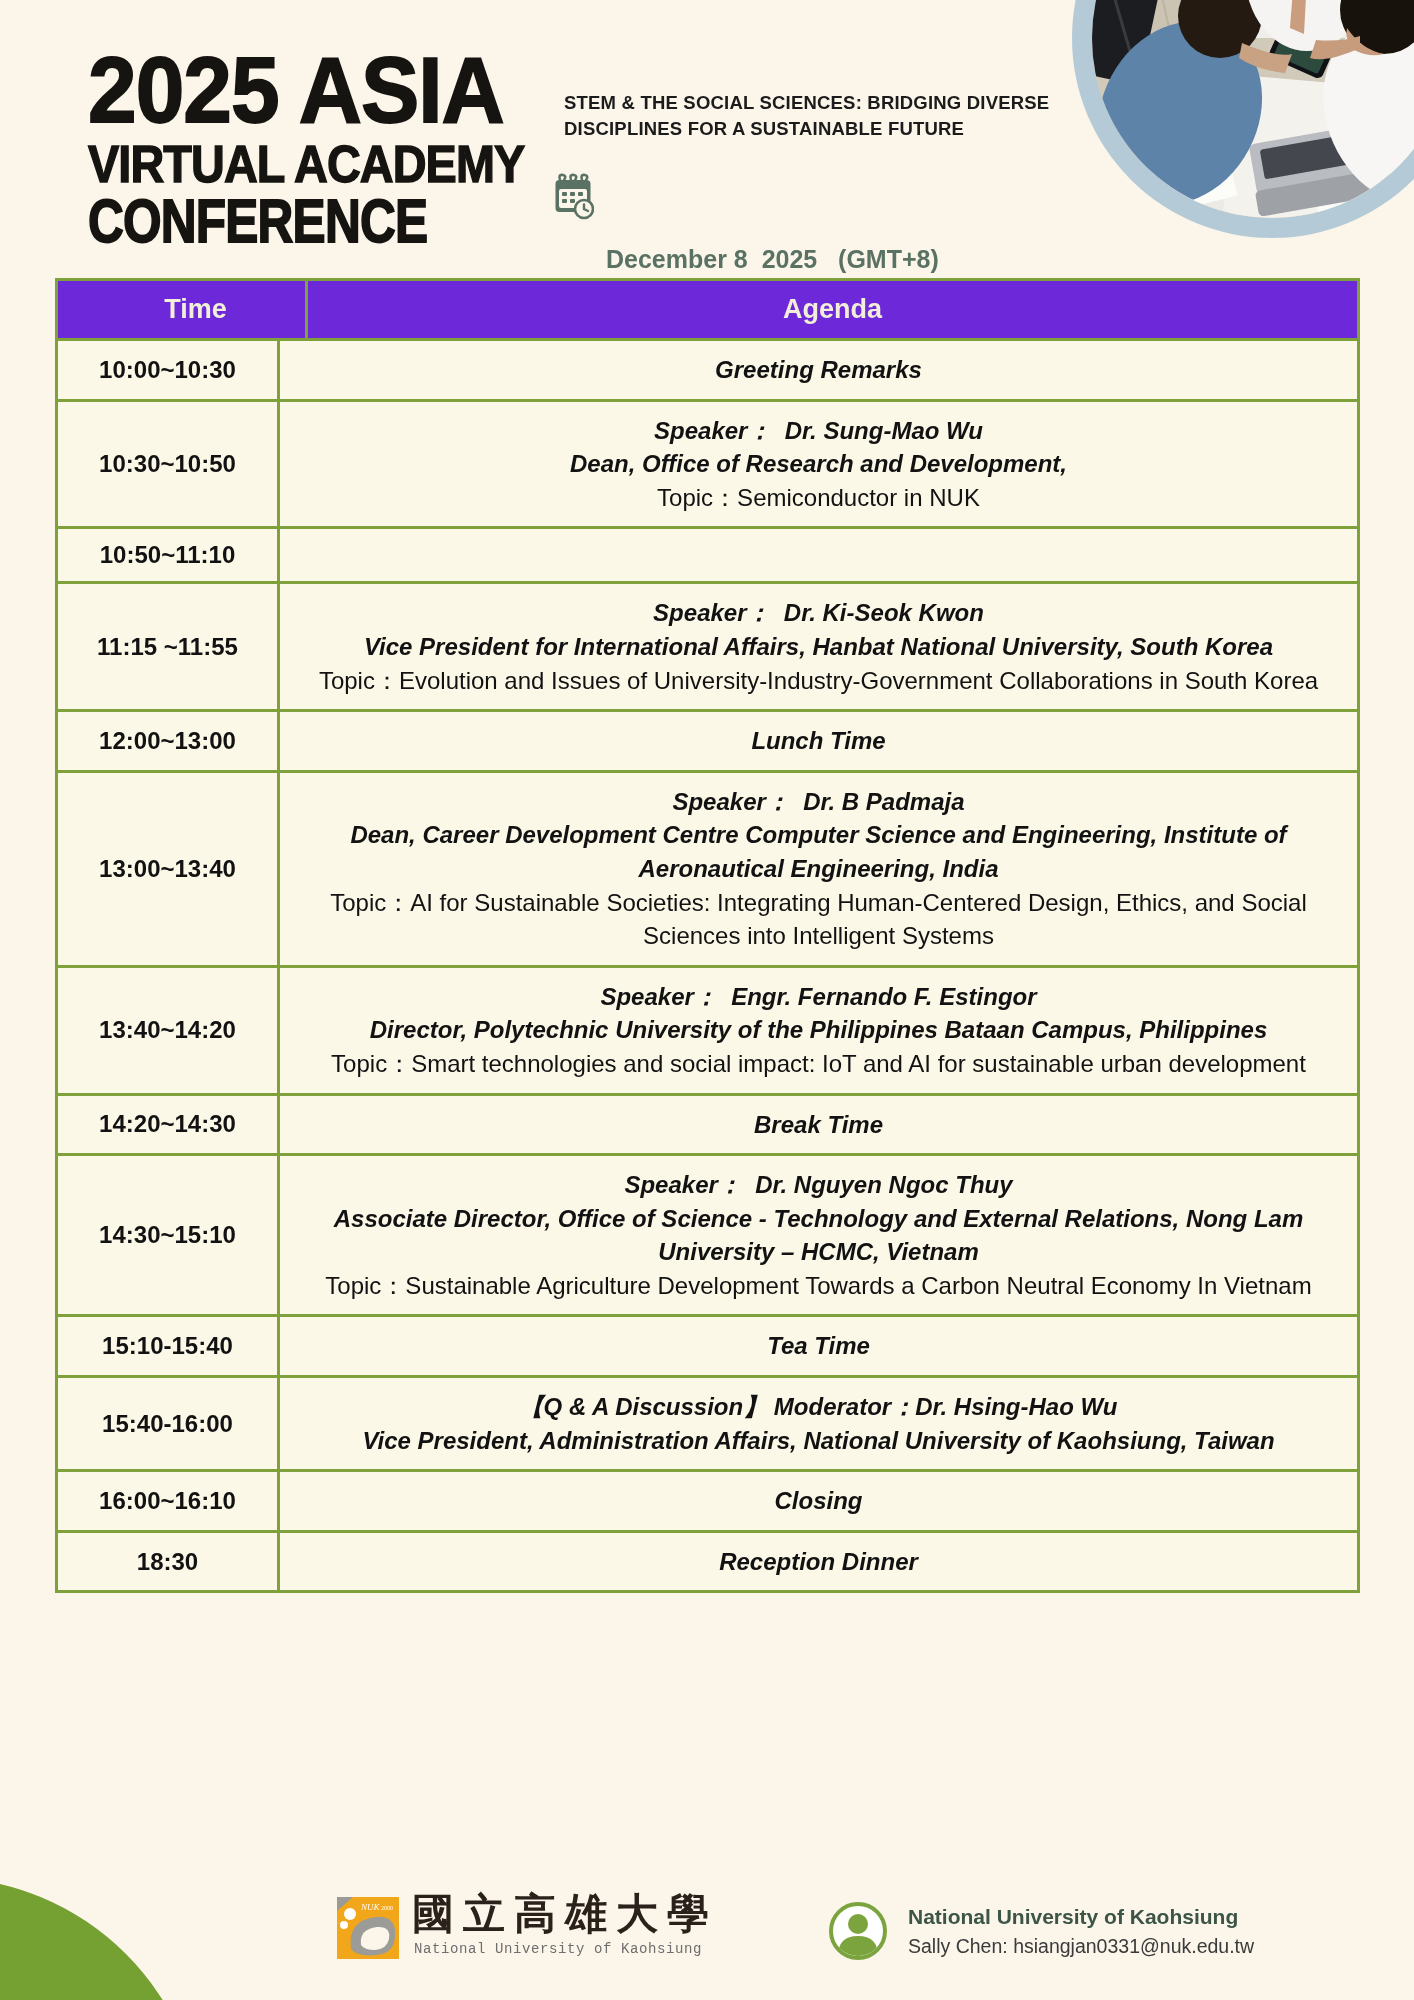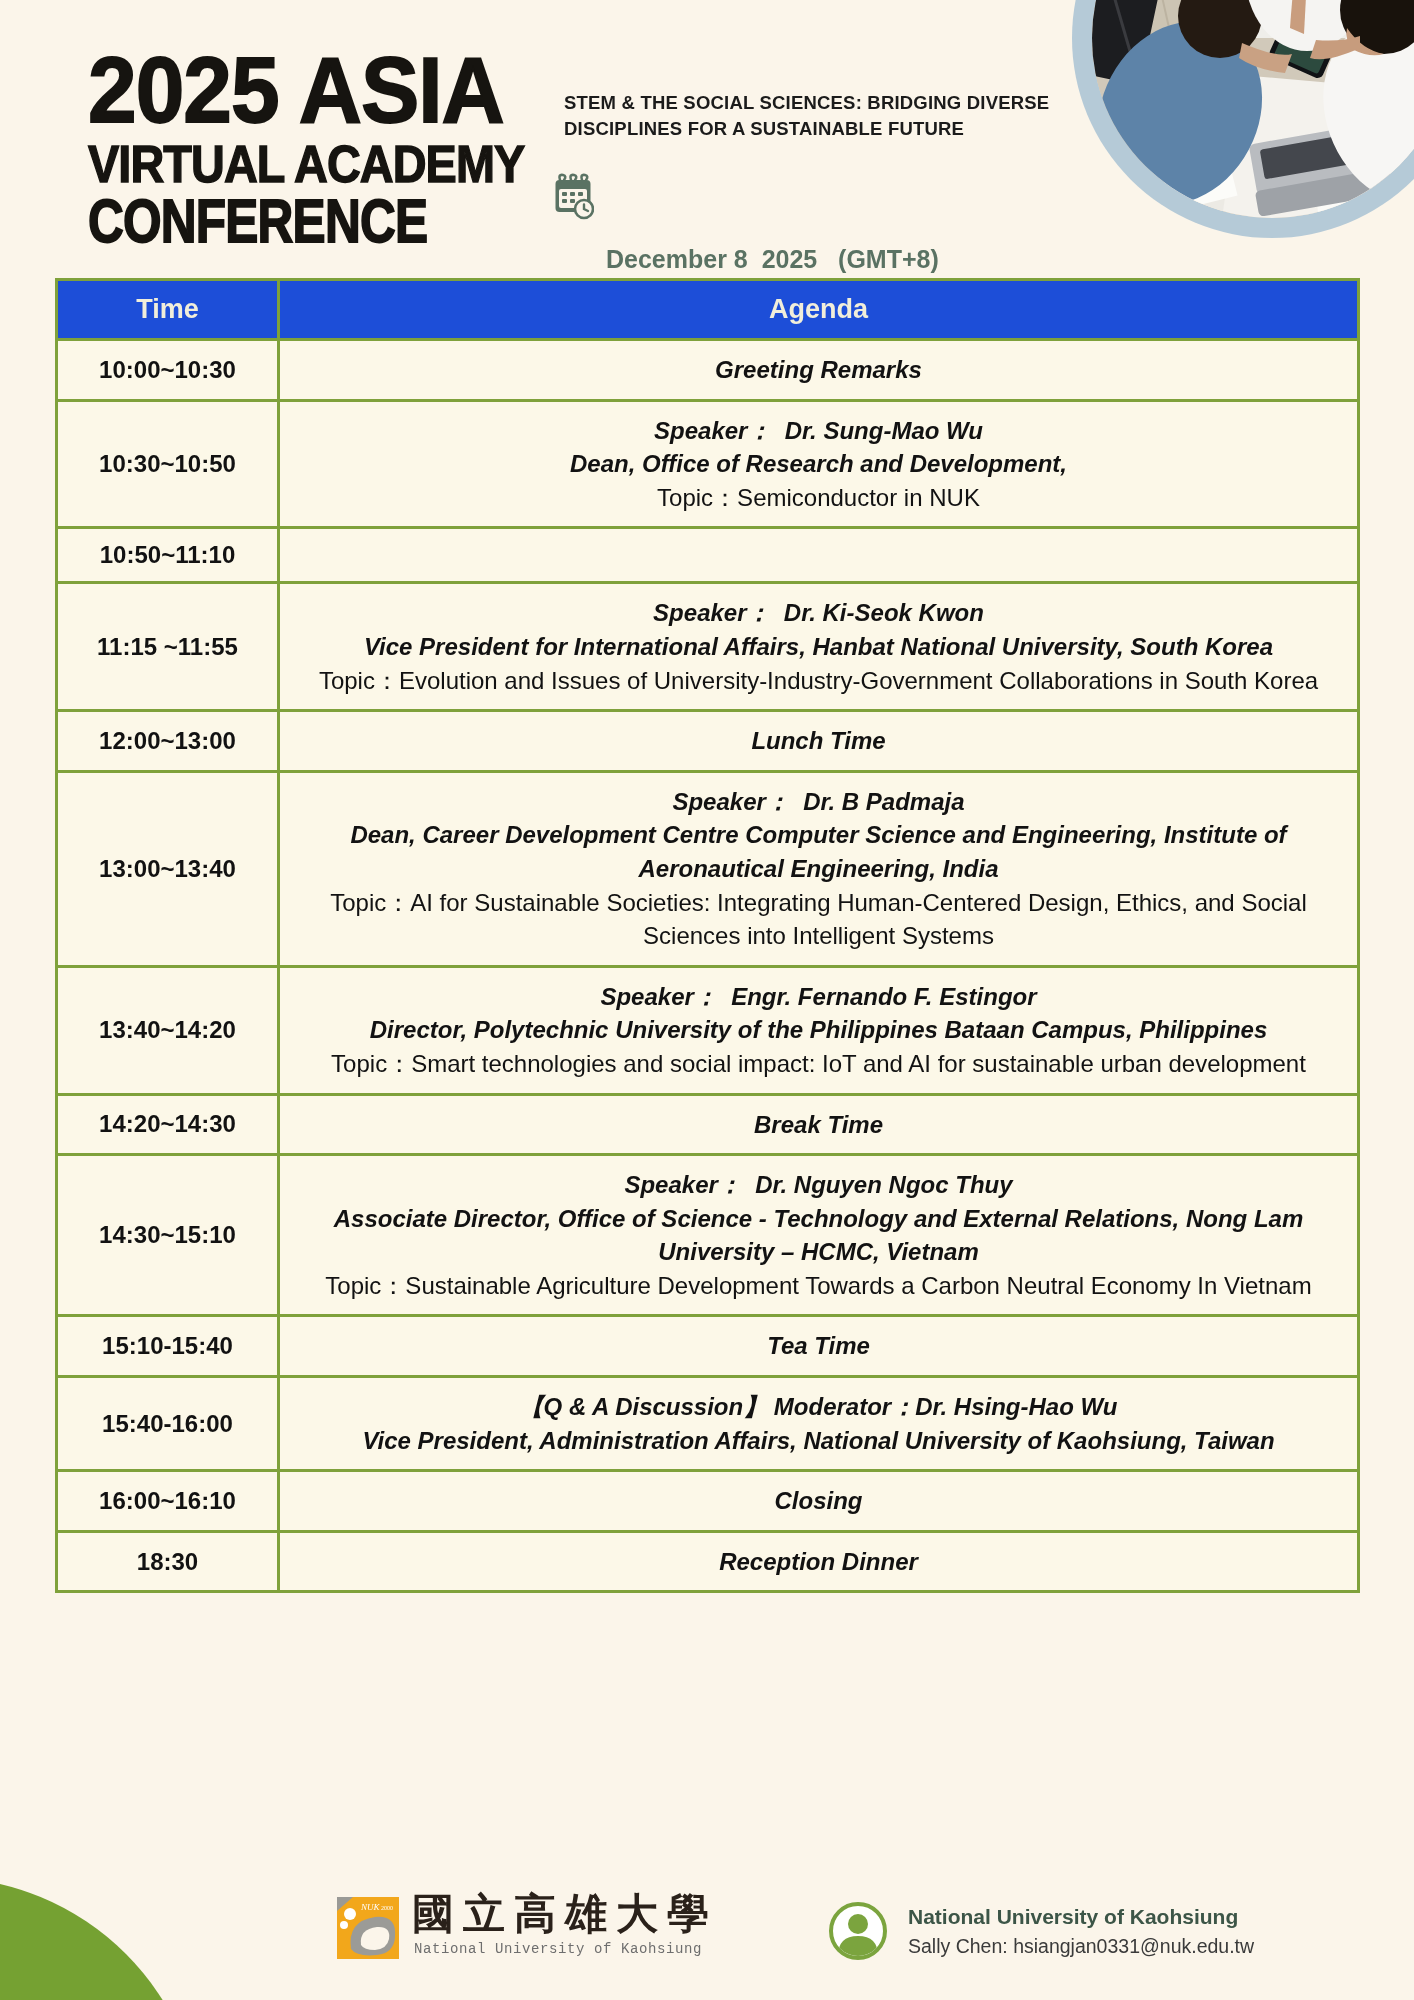--- a/index.html
+++ b/index.html
@@ -13,21 +13,21 @@
   
   .title{position:absolute;left:88px;letter-spacing:-1px;font-weight:700;color:#161410;line-height:1;transform-origin:left top;-webkit-text-stroke:1.8px #161410;}
   .title.l1{top:44px;font-size:92px;transform:scaleX(0.95);}
   .title.l2{top:138px;font-size:52px;transform:scaleX(0.90);-webkit-text-stroke:1.4px #161410;}
   .title.l3{top:190px;font-size:62px;transform:scaleX(0.80);}
   .subtitle{position:absolute;left:552px;top:90px;width:500px;font-size:18.5px;font-weight:700;line-height:1.4;color:#1b1b1b;letter-spacing:0.2px;margin-left:12px;}
   .date-icon{position:absolute;left:554px;top:172px;width:40px;height:48px;}
   .date-block{position:absolute;left:606px;top:168px;font-size:25px;font-weight:700;color:#5A7263;line-height:1.45;white-space:pre-wrap;}
   
   .agenda-table{position:absolute;left:55px;top:278px;width:1305px;border:3px solid #7FA13B;background:#FCF8E8;box-sizing:border-box;}
-  .thead{display:flex;background:#1d4ed8;color:#F1EEDA;}
+  .thead{display:flex;background:#6d28d9;color:#F1EEDA;padding-left:28px;}
   .th{padding:13px 6px;text-align:center;font-size:27px;font-weight:700;box-sizing:border-box;}
   .th-time{flex:0 0 222px;border-right:3px solid #7FA13B;}
   .th-agenda{flex:1;}
   .trow{display:flex;border-top:3px solid #7FA13B;}
   .cell{display:flex;flex-direction:column;justify-content:center;box-sizing:border-box;}
   .cell-time{flex:0 0 222px;border-right:3px solid #7FA13B;align-items:center;font-weight:700;font-size:24px;padding:12px 0;text-align:center;white-space:pre-wrap;color:#121212;}
   .cell-agenda{flex:1;padding:12px 18px;text-align:center;font-size:24px;color:#121212;}
   .aline{white-space:pre-wrap;line-height:1.4;}
   .aline.bold{font-weight:700;font-style:italic;}
   

